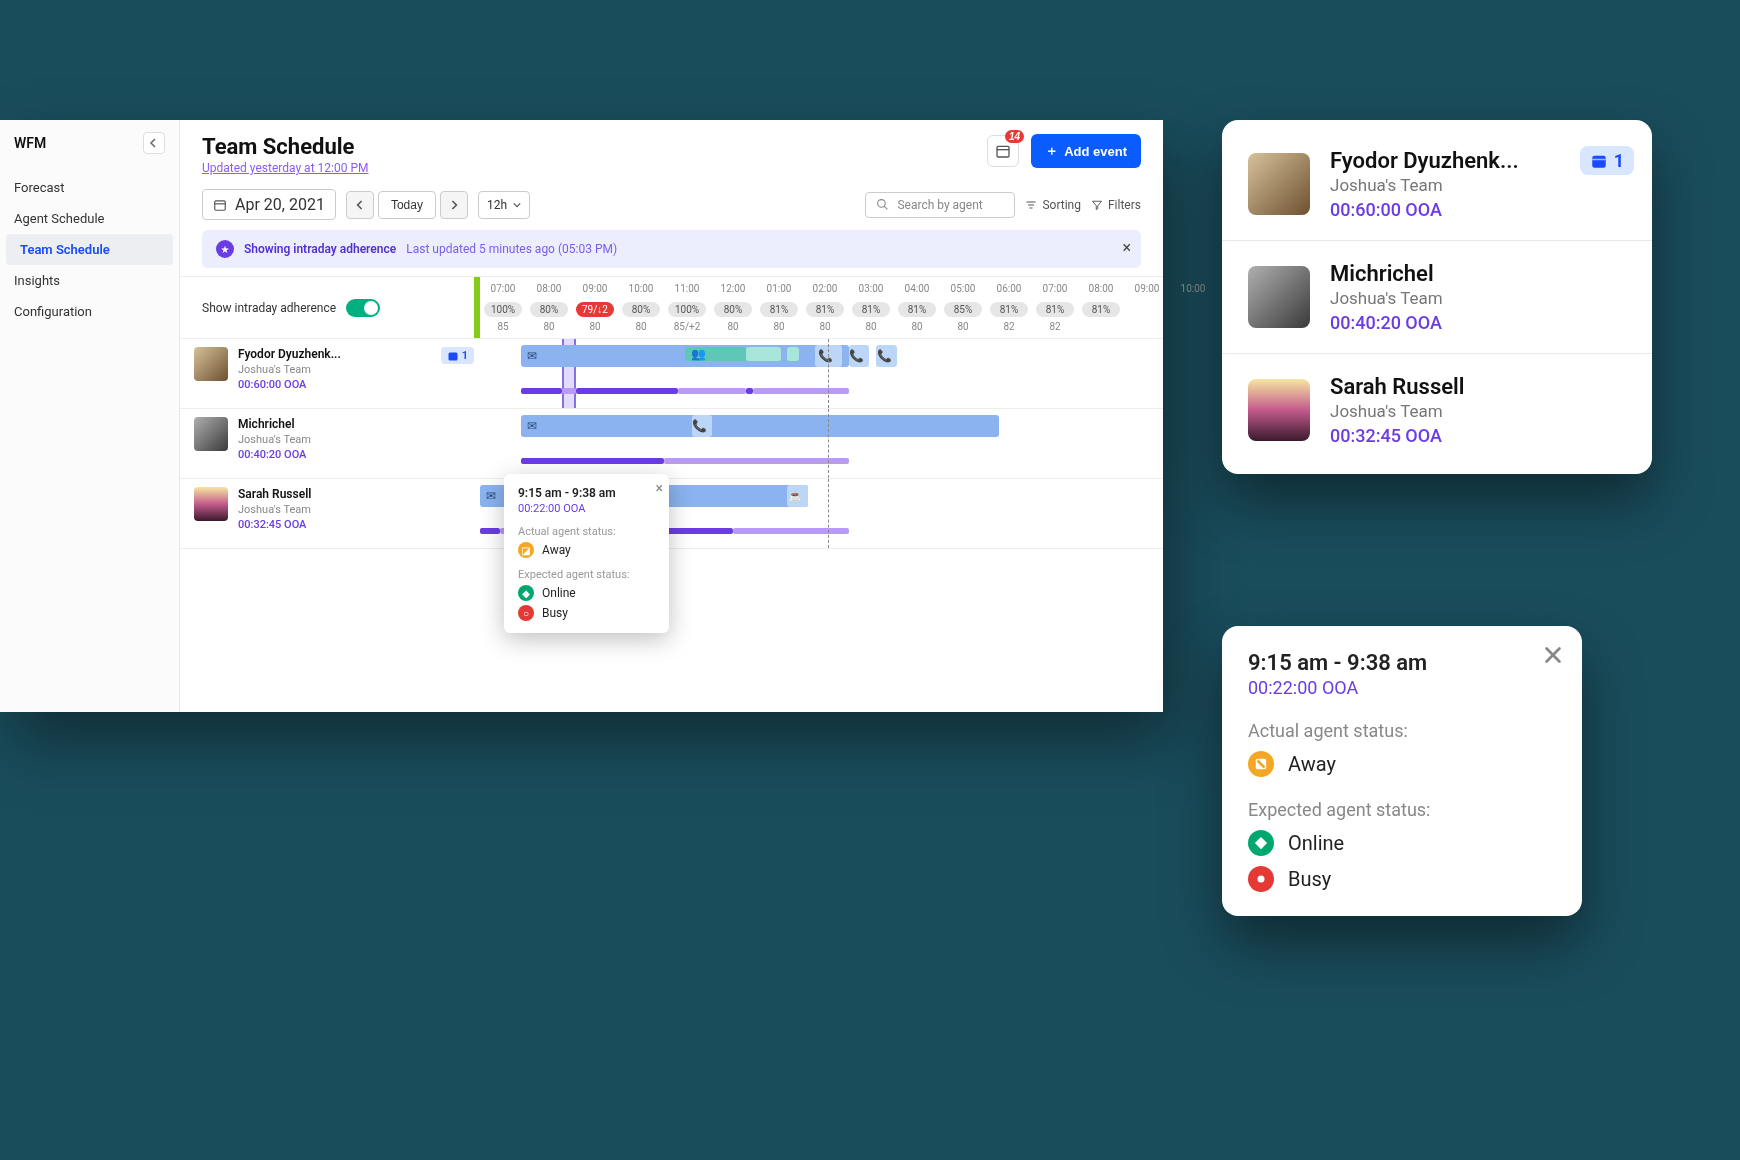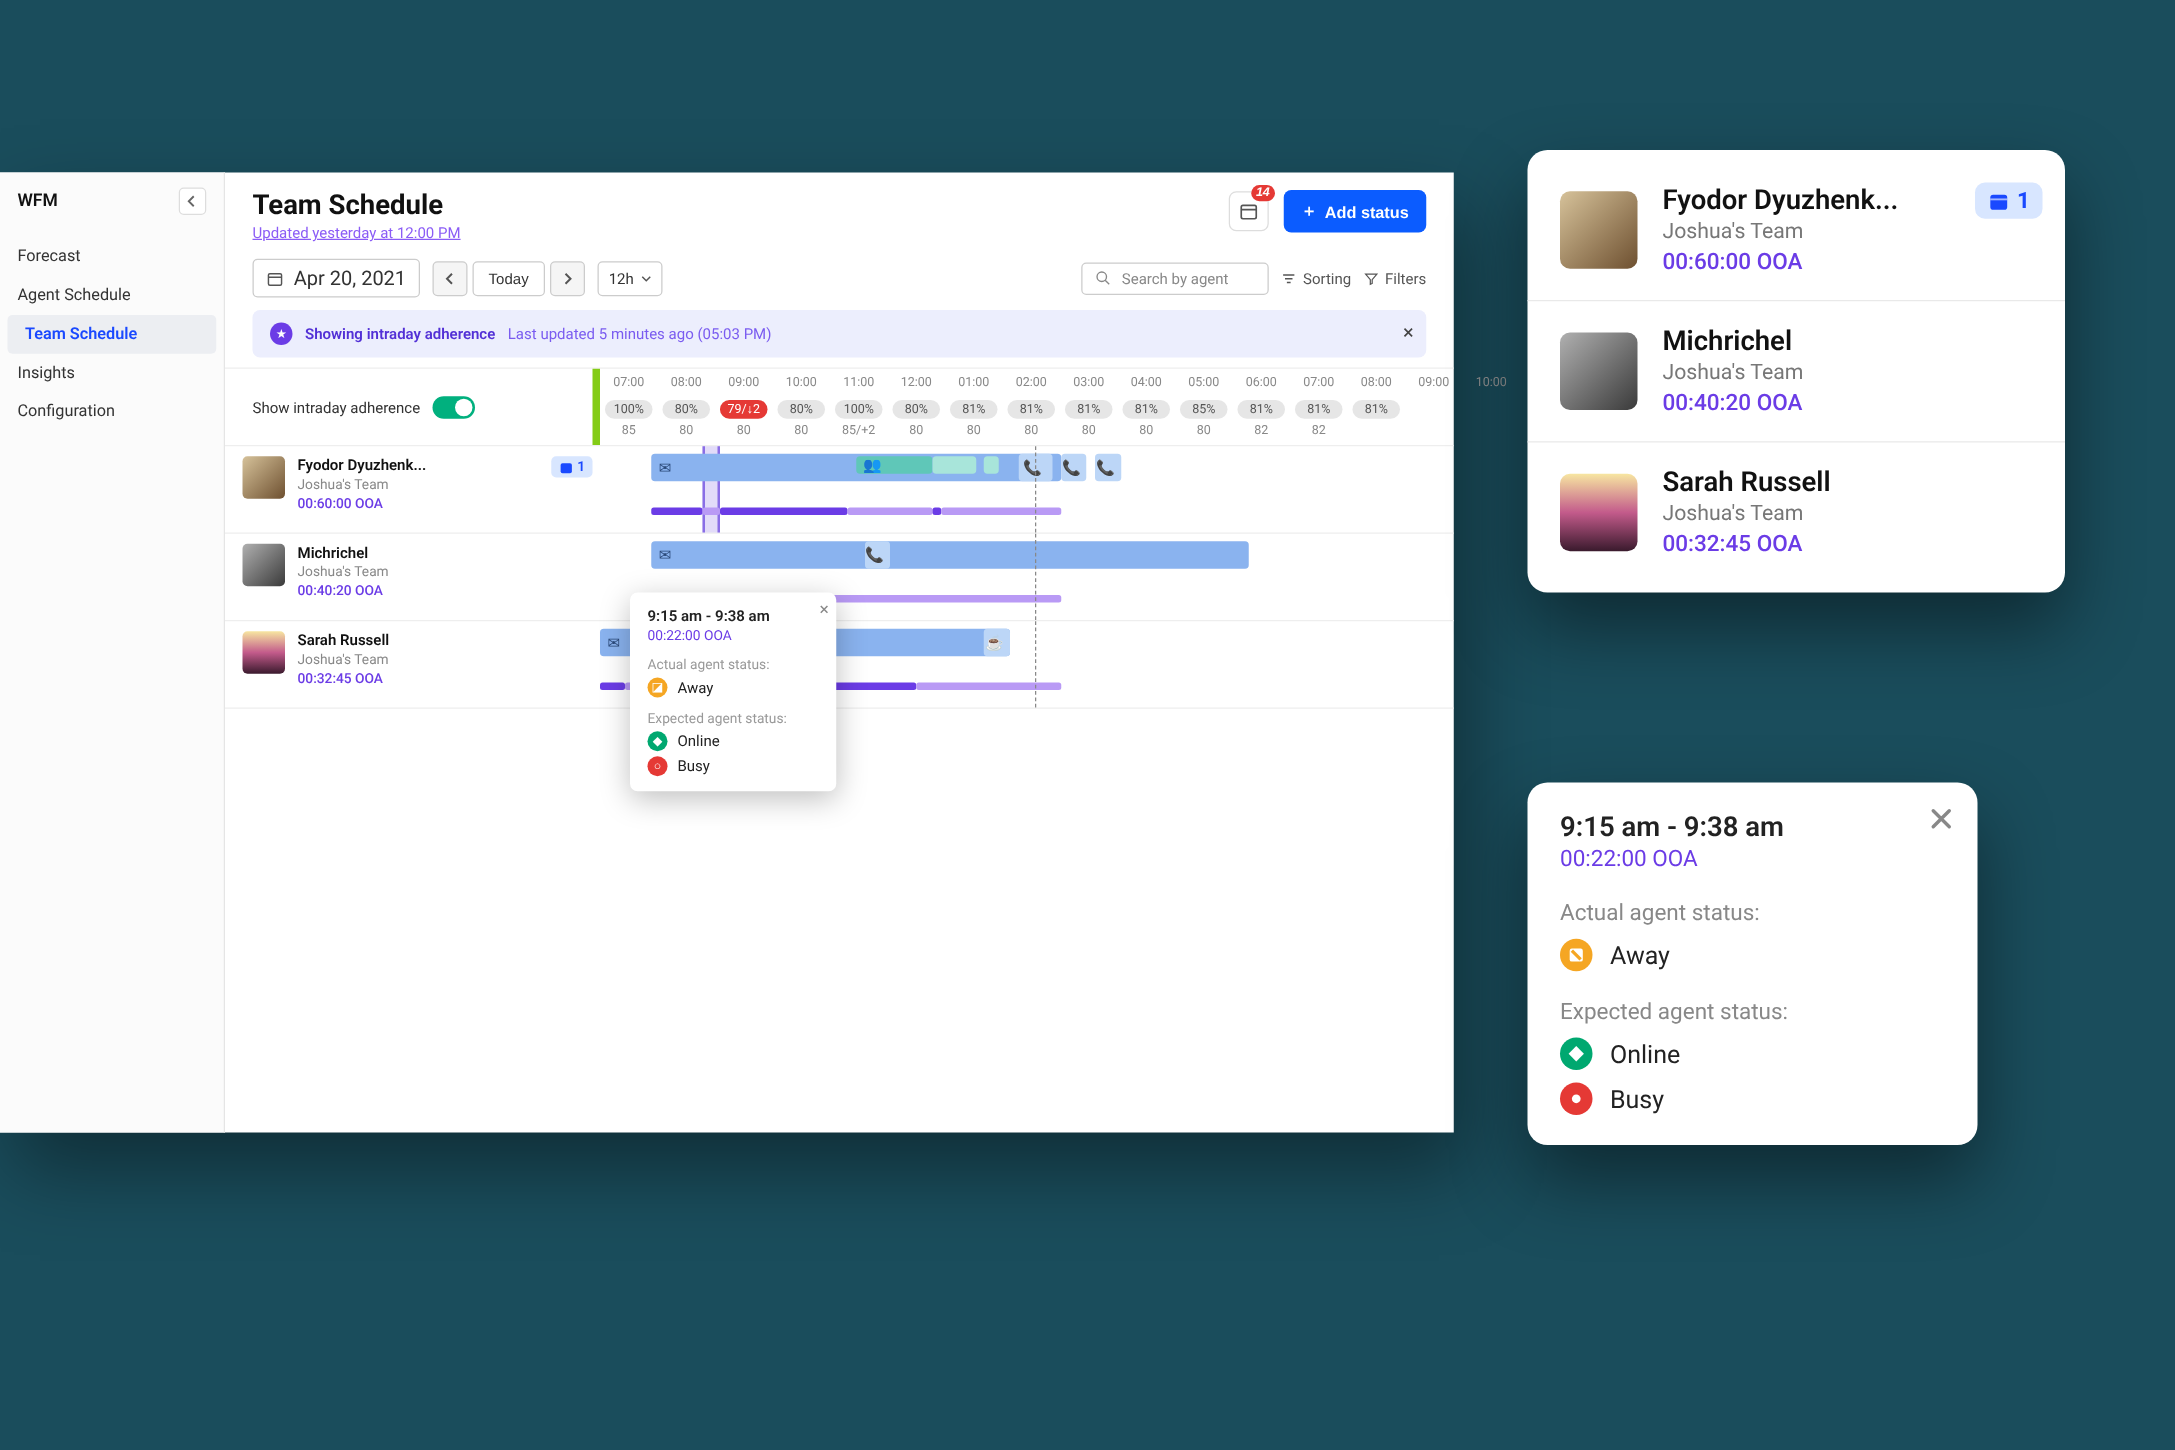--- a/index.html
+++ b/index.html
@@ -9,23 +9,23 @@
   width: 1740px;
   height: 1160px;
   position: relative;
   overflow: hidden;
 }
 
 
 .app {
   position: absolute;
   left: 0;
-  top: 138px;
+  top: 120px;
   width: 1163px;
-  height: 768px;
+  height: 592px;
   background: #fff;
   display: flex;
   box-shadow: 10px 30px 60px rgba(0,0,0,0.4);
 }
 
 
 .sidebar {
   width: 180px;
   border-right: 1px solid #e5e5e5;
   background: #fbfbfb;
@@ -265,21 +265,21 @@
       <div class="header-actions">
         <button class="bell-btn">
           <svg width="16" height="16" viewBox="0 0 24 24">
               <rect x="3" y="5" width="18" height="16" rx="2" fill="none" stroke="#555" stroke-width="2"></rect>
               <line x1="3" y1="10" x2="21" y2="10" stroke="#555" stroke-width="2"></line>
             </svg>
           <span class="bell-badge">14</span>
         </button>
         <button class="add-event-btn">
           <span>＋</span>
-          <span>Add status</span>
+          <span>Add event</span>
         </button>
       </div>
     </header>
 
     <div class="toolbar">
       <div class="toolbar-left">
         <div class="date-field">
           <svg class="ico-cal" viewBox="0 0 24 24">
               <rect x="3" y="5" width="18" height="16" rx="2" fill="none" stroke="#555" stroke-width="2"></rect>
               <line x1="3" y1="10" x2="21" y2="10" stroke="#555" stroke-width="2"></line>

